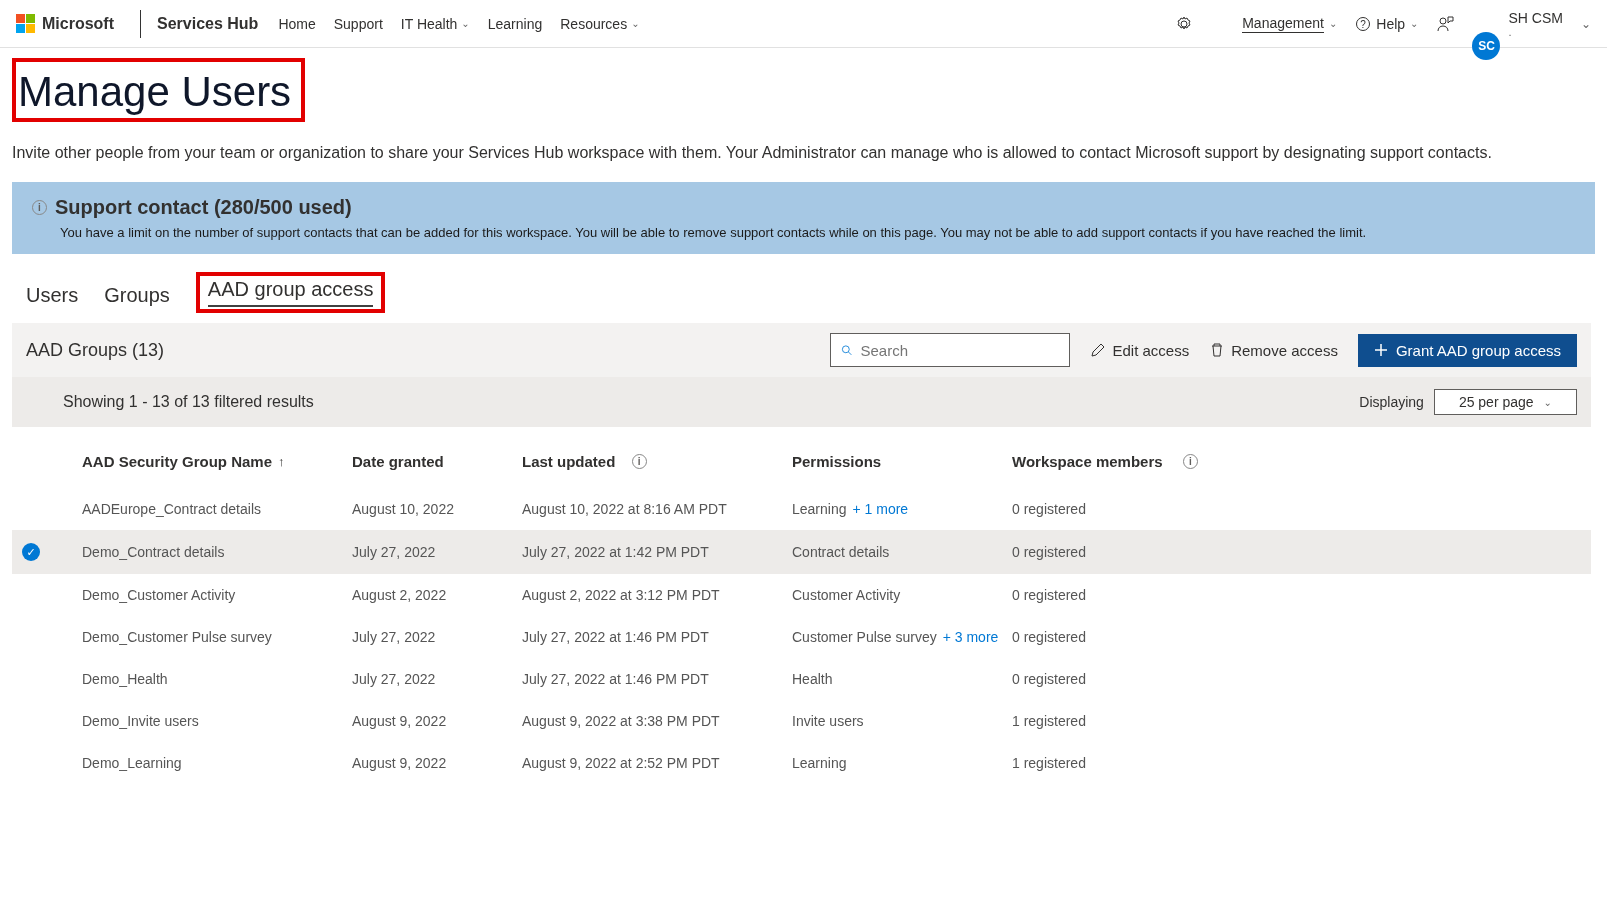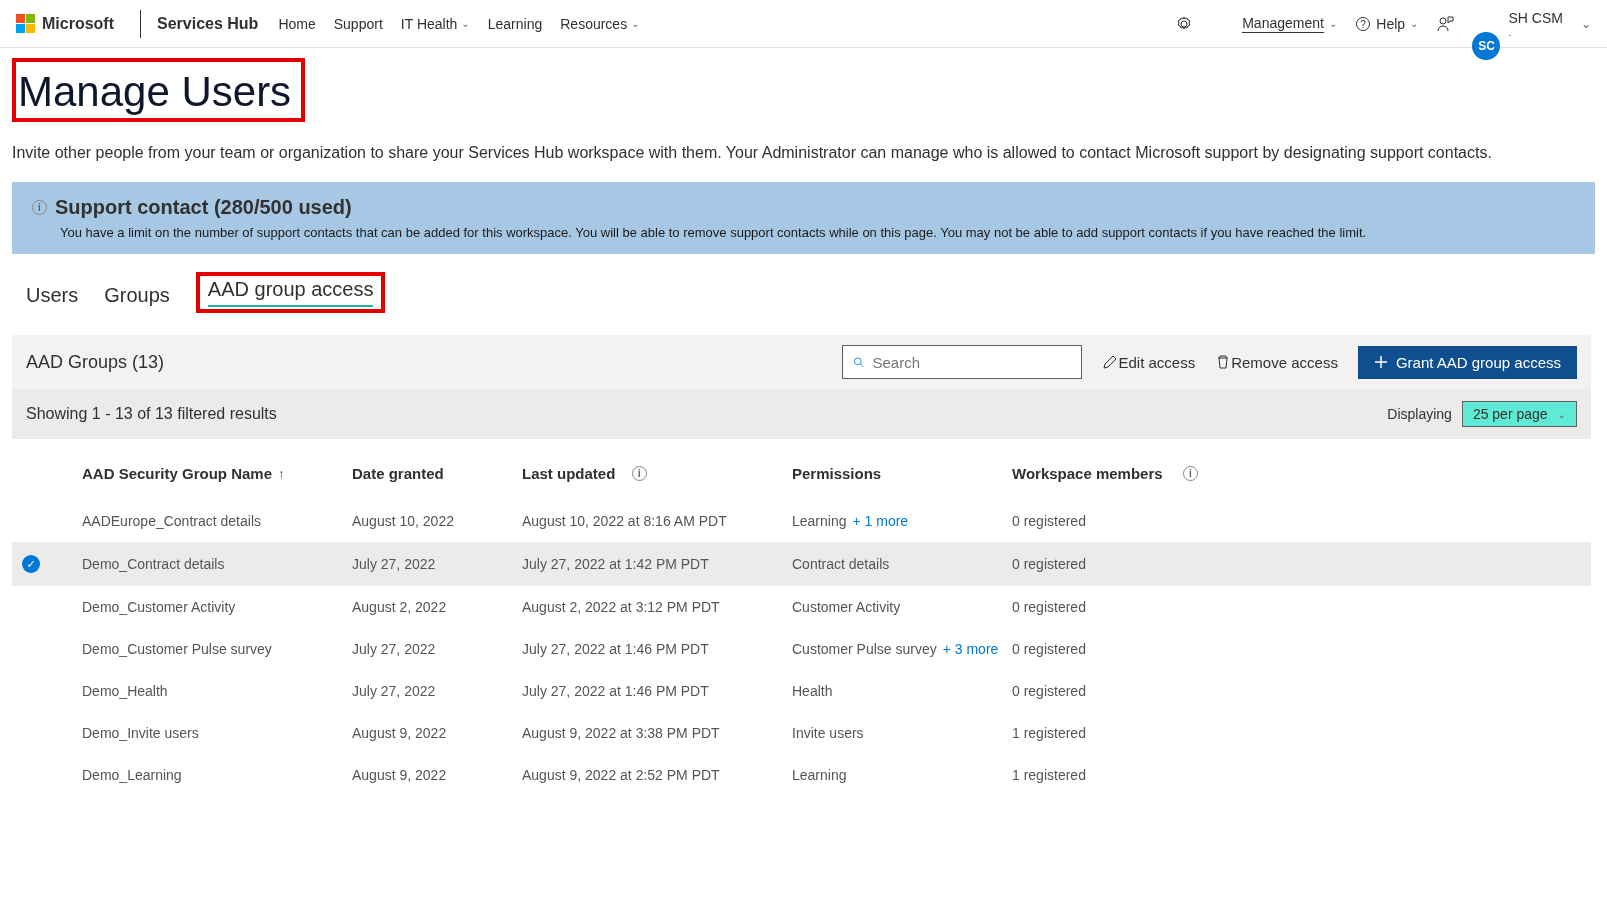--- a/index.html
+++ b/index.html
@@ -35,35 +35,35 @@
   
   
   .banner { background: #a6c8e4; padding: 14px 20px; }
   .banner-title { font-size: 20px; font-weight:600; display:flex; align-items:center; gap:8px; }
   .banner-text { font-size: 13px; margin-top:6px; padding-left: 28px; color:#1b1b1b; }
   
   
   .tabs { display:flex; gap: 26px; padding: 18px 14px 0 14px; align-items:flex-end; }
   .tab { font-size: 20px; color:#323130; cursor:pointer; padding-bottom:6px; }
   .tab-box { border: 4px solid #e20000; padding: 2px 8px 2px 8px; }
-  .tab-active-inner { border-bottom: 2px solid #14b8a6; padding-bottom:4px; }
-  
-  
-  .toolbar { background:#f3f2f1; display:flex; align-items:center; padding: 10px 14px; margin-top:22px; margin-right: 4px; }
+  .tab-active-inner { border-bottom: 2px solid #404040; padding-bottom:4px; }
+  
+  
+  .toolbar { background:#f3f2f1; display:flex; align-items:center; padding: 10px 14px; margin-top:10px; margin-right: 4px; }
   .toolbar-left { font-size:18px; }
   .toolbar .spacer { flex:1; }
   .search-box { display:flex; align-items:center; border:1px solid #605e5c; background:#fff; width:240px; height:34px; padding: 0 10px; gap:8px; }
   .search-box input { border:none; outline:none; font-size:15px; flex:1; }
-  .tool-link { display:flex; align-items:center; margin-left:20px; cursor:pointer; font-size:15px; }
+  .tool-link { display:flex; align-items:center; gap:6px; margin-left:20px; cursor:pointer; font-size:15px; }
   .primary-btn { background:#0f4e8f; color:#fff; padding: 8px 16px; display:flex; align-items:center; gap:8px; margin-left:20px; cursor:pointer; font-size:15px; }
   
   
   .filter-row { background:#edebe9; display:flex; align-items:center; padding: 12px 14px; margin-right:4px;}
-  .filter-left { font-size:16px; }
-  .page-select { border:1px solid #605e5c; background:#5eead4; padding: 4px 10px; display:flex; align-items:center; gap:10px; margin-left:10px; }
+  .filter-left { font-size:16px;margin-left:37px; }
+  .page-select { border:1px solid #605e5c; background:#ffffff; padding: 4px 24px; display:flex; align-items:center; gap:10px; margin-left:10px; }
   
   
   .table-wrap { margin: 0 4px 0 0; overflow-y:auto; }
   .thead { display:grid; grid-template-columns: 60px 270px 170px 270px 220px 250px 1fr; padding: 26px 10px 18px 10px; }
   .th { font-weight:600; font-size:15px; display:flex; align-items:center; gap:6px; }
   .trow { display:grid; grid-template-columns: 60px 270px 170px 270px 220px 250px 1fr; padding: 13px 10px; border-top: none; font-size:14px; color:#555;}
   .trow:nth-of-type(odd){ }
   .trow.selected { background:#edebe9; }
   .td { display:flex; align-items:center; gap:6px; }
   .check-circle { width:18px; height:18px; border-radius:50%; background:#0078d4; color:#fff; display:flex; align-items:center; justify-content:center; font-size:11px;}

